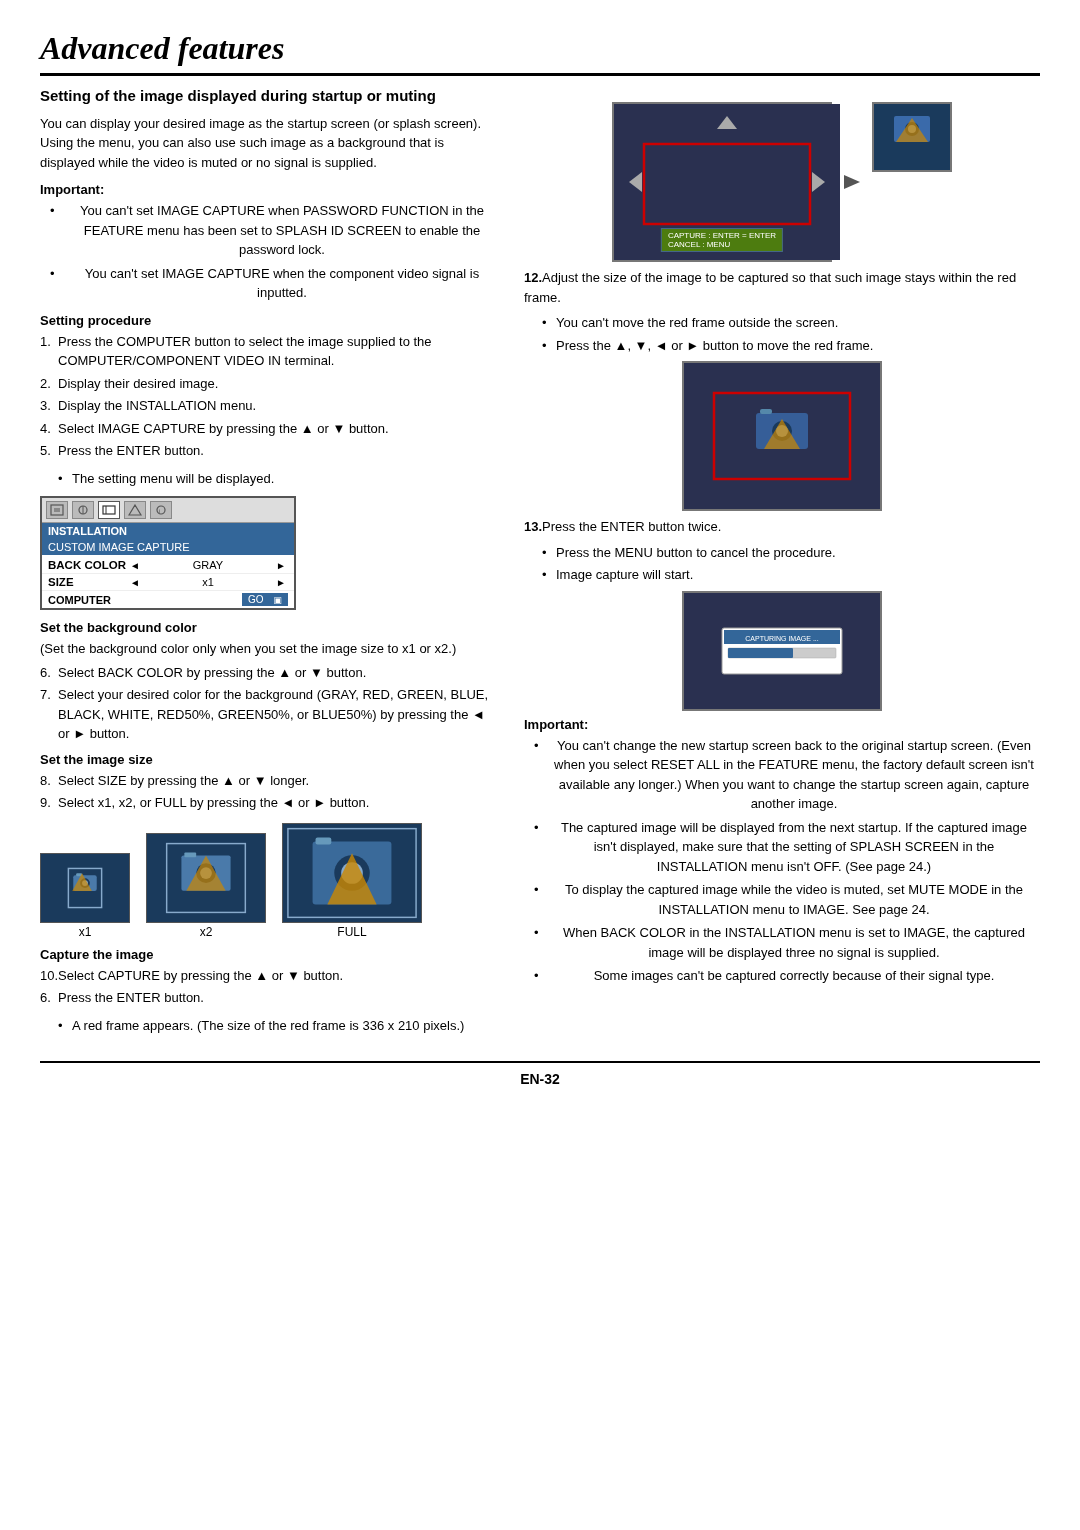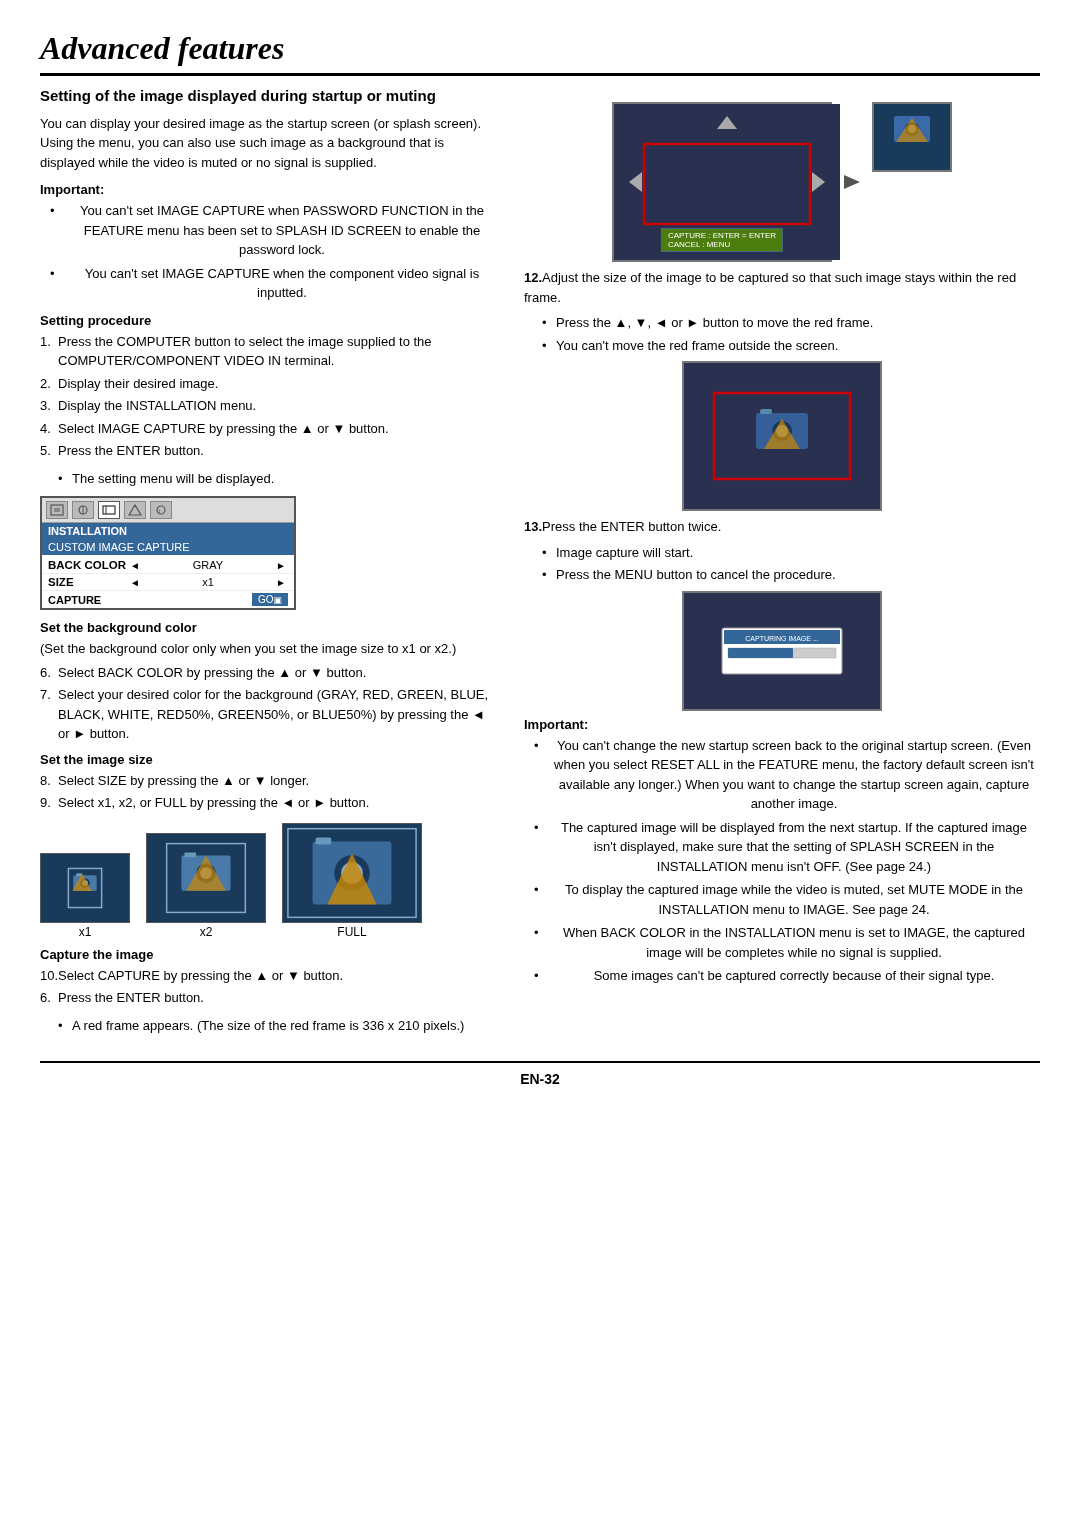--- a/index.html
+++ b/index.html
@@ -193,21 +193,21 @@
     .menu-capture-label {
       font-weight: bold;
       flex: 0 0 80px;
     }
 
     .menu-capture-go {
       background: #336699;
       color: #fff;
       padding: 1px 6px;
       font-size: 10px;
-      display: flex; align-items: center; gap: 0;
+      display: flex; align-items: center; gap: 10px;
     }
 
     
     .thumb-row {
       display: flex;
       gap: 16px;
       margin: 10px 0 4px 0;
       align-items: flex-end;
     }
 
@@ -338,21 +338,21 @@
         <span class="menu-row-value">GRAY</span>
         <span class="menu-row-arrow-right">►</span>
       </div>
       <div class="menu-row">
         <span class="menu-row-label">SIZE</span>
         <span class="menu-row-arrow-left">◄</span>
         <span class="menu-row-value">x1</span>
         <span class="menu-row-arrow-right">►</span>
       </div>
       <div class="menu-capture-row">
-        <span class="menu-capture-label">CAPTURE</span>
+        <span class="menu-capture-label">COMPUTER</span>
         <span style="flex:1"></span>
         <span class="menu-capture-go">
           <span>GO</span>
           <span style="font-size:9px;">▣</span>
         </span>
       </div>
     </div>
 
     <div>
       <p class="subsection-title">Set the background color</p>
@@ -471,22 +471,22 @@
             <polygon points="22,38 38,14 54,38" fill="#cc8800" opacity="0.7"></polygon>
           </svg>
         </div>
       </div>
     </div>
 
     <p class="right-step">
       <strong>12.</strong><span>Adjust the size of the image to be captured so that such image stays within the red frame.</span>
     </p>
     <div style="padding-left:18px; margin-bottom:6px;">
+      <div class="sub-bullet" style="font-size:13px; line-height:1.5; padding-left:14px; position:relative; margin-bottom:3px;">You can't move the red frame outside the screen.</div>
       <div class="sub-bullet" style="font-size:13px; line-height:1.5; padding-left:14px; position:relative; margin-bottom:3px;">Press the ▲, ▼, ◄ or ► button to move the red frame.</div>
-      <div class="sub-bullet" style="font-size:13px; line-height:1.5; padding-left:14px; position:relative; margin-bottom:3px;">You can't move the red frame outside the screen.</div>
     </div>
 
     <div class="right-col-img-wrapper">
       <div style="width:200px; height:150px; border:2px solid #777; background:#2a3050; position:relative; display:flex; align-items:center; justify-content:center;">
         <svg width="196" height="146" viewBox="0 0 196 146">
           <rect width="196" height="146" fill="#2a3050"></rect>
           <rect x="30" y="30" width="136" height="86" fill="none" stroke="#cc0000" stroke-width="2.5"></rect>
 
           <rect x="72" y="50" width="52" height="36" rx="3" fill="#3a6aaa" opacity="0.8"></rect>
           <circle cx="98" cy="68" r="10" fill="#1a3a5c"></circle>
@@ -494,22 +494,22 @@
           <rect x="76" y="46" width="12" height="5" rx="2" fill="#5588aa"></rect>
           <polygon points="80,86 98,56 116,86" fill="#cc8800" opacity="0.7"></polygon>
         </svg>
       </div>
     </div>
 
     <p class="right-step">
       <strong>13.</strong><span>Press the ENTER button twice.</span>
     </p>
     <div style="padding-left:18px; margin-bottom:4px;">
+      <div class="sub-bullet" style="font-size:13px; line-height:1.5; padding-left:14px; position:relative; margin-bottom:3px;">Press the MENU button to cancel the procedure.</div>
       <div class="sub-bullet" style="font-size:13px; line-height:1.5; padding-left:14px; position:relative; margin-bottom:3px;">Image capture will start.</div>
-      <div class="sub-bullet" style="font-size:13px; line-height:1.5; padding-left:14px; position:relative; margin-bottom:3px;">Press the MENU button to cancel the procedure.</div>
     </div>
 
     <div class="right-col-img-wrapper">
       <div style="width:200px; height:120px; border:2px solid #777; background:#2a3050; position:relative; display:flex; align-items:center; justify-content:center;">
         <svg width="196" height="116" viewBox="0 0 196 116">
           <rect width="196" height="116" fill="#2a3050"></rect>
 
           <rect x="38" y="35" width="120" height="46" rx="2" fill="#fff" stroke="#999" stroke-width="1"></rect>
           <rect x="40" y="37" width="116" height="14" fill="#336699"></rect>
           <text x="98" y="47.5" text-anchor="middle" font-size="7" fill="#fff" font-family="Arial">CAPTURING IMAGE ...</text>
@@ -519,21 +519,21 @@
       </div>
     </div>
 
 
     <div>
       <p class="important-label">Important:</p>
       <ul class="bullet-list">
         <li>You can't change the new startup screen back to the original startup screen. (Even when you select RESET ALL in the FEATURE menu, the factory default screen isn't available any longer.) When you want to change the startup screen again, capture another image.</li>
         <li>The captured image will be displayed from the next startup. If the captured image isn't displayed, make sure that the setting of SPLASH SCREEN in the INSTALLATION menu isn't OFF. (See page 24.)</li>
         <li>To display the captured image while the video is muted, set MUTE MODE in the INSTALLATION menu to IMAGE. See page 24.</li>
-        <li>When BACK COLOR in the INSTALLATION menu is set to IMAGE, the captured image will be completes while no signal is supplied.</li>
+        <li>When BACK COLOR in the INSTALLATION menu is set to IMAGE, the captured image will be displayed three no signal is supplied.</li>
         <li>Some images can't be captured correctly because of their signal type.</li>
       </ul>
     </div>
 
   </div>
 </div>
 
 <div class="page-footer">
   <span>EN-32</span>
 </div>

